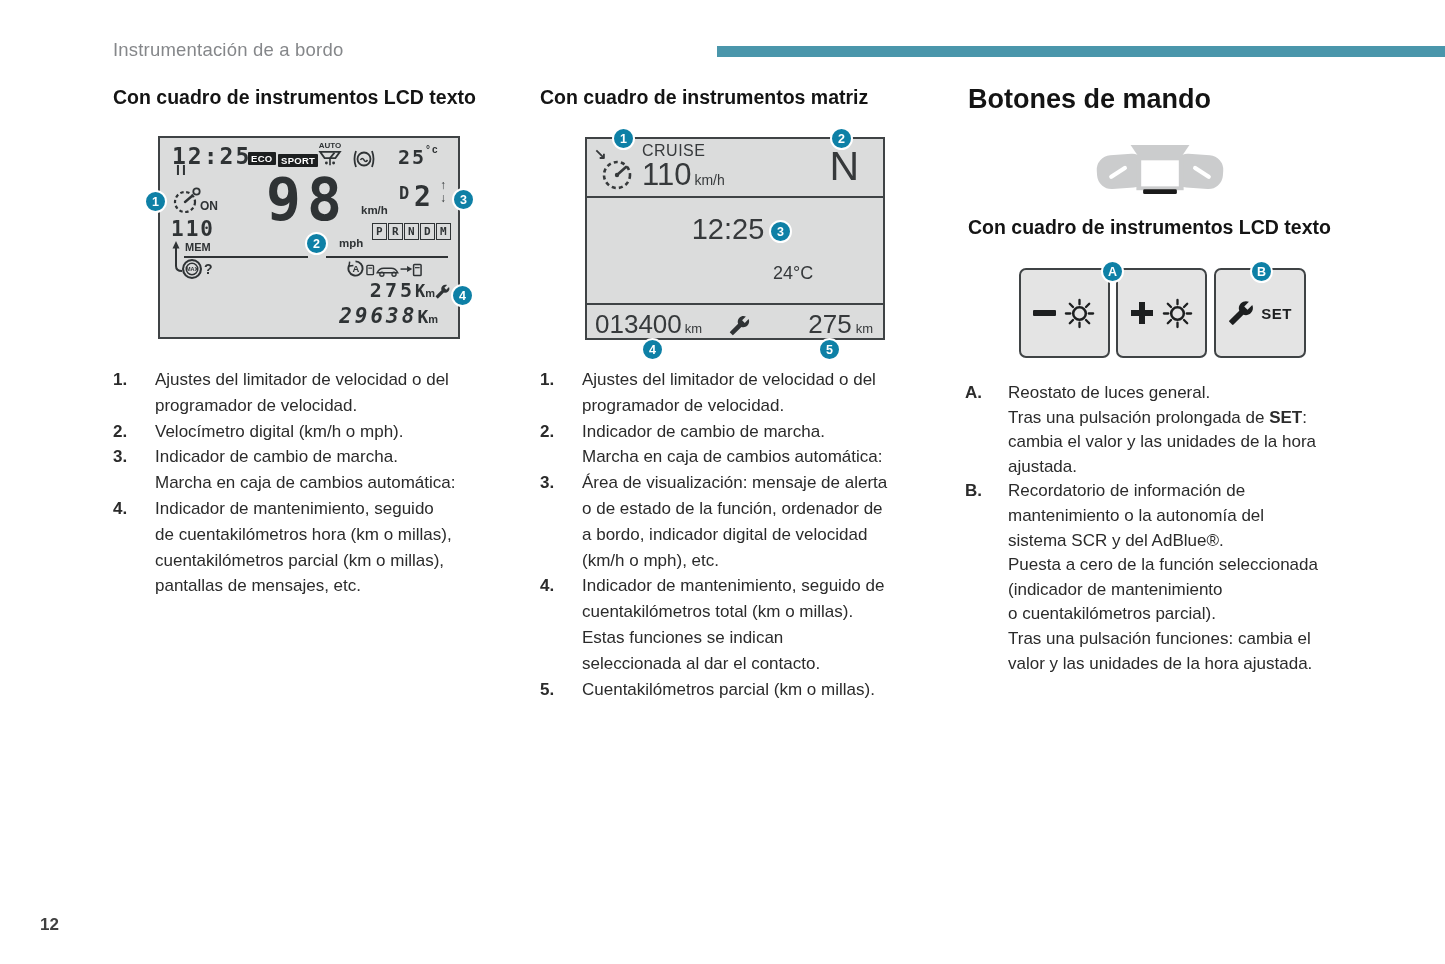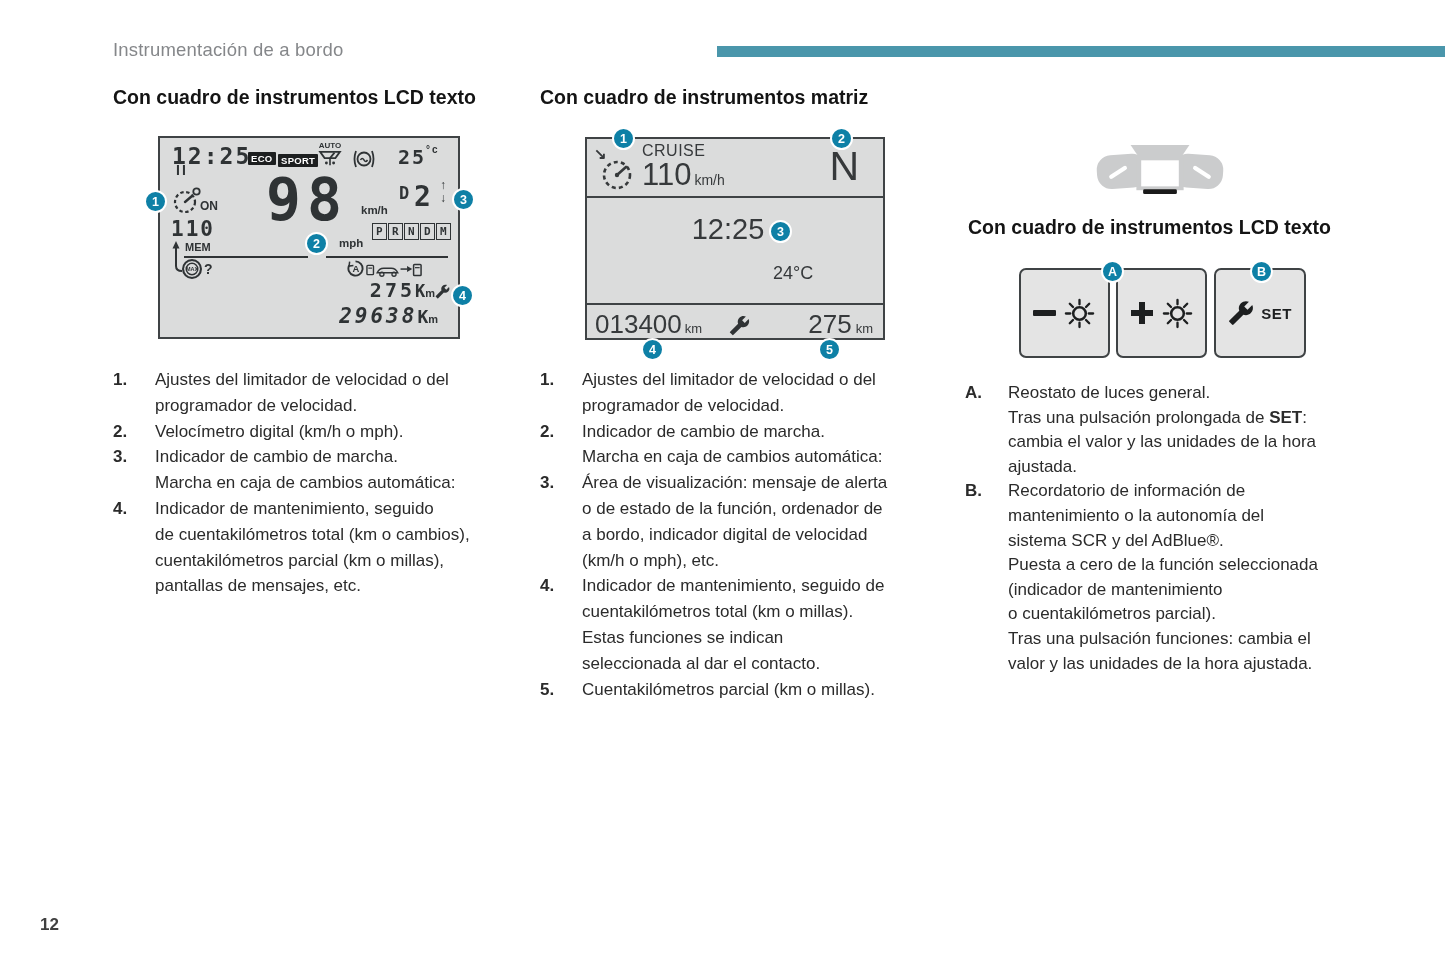--- a/index.html
+++ b/index.html
@@ -271,21 +271,21 @@
         <div class="li-text">
           <div><span>Indicador de cambio de marcha.</span></div>
           <div><span>Marcha en caja de cambios automática:</span></div>
         </div>
       </div>
 
       <div class="li">
         <div class="li-num">4.</div>
         <div class="li-text">
           <div><span>Indicador de mantenimiento, seguido</span></div>
-          <div><span>de cuentakilómetros total (km o cambios),</span></div>
+          <div><span>de cuentakilómetros hora (km o millas),</span></div>
           <div><span>cuentakilómetros parcial (km o millas),</span></div>
           <div><span>pantallas de mensajes, etc.</span></div>
         </div>
       </div>
     </div>
 
   <div class="abs col-heading" style="left:540px; top:86px;">Con cuadro de instrumentos matriz</div>
 
   <div class="abs mx-panel">
     <div class="mx-div" style="top:57px;"></div>
@@ -365,20 +365,21 @@
       </div>
 
       <div class="li">
         <div class="li-num">5.</div>
         <div class="li-text">
           <div><span>Cuentakilómetros parcial (km o millas).</span></div>
         </div>
       </div>
     </div>
 
+  <div class="abs big-heading" style="left:968px; top:84px;">Botones de mando</div>
 
   <svg class="abs cluster" width="132" height="54" viewBox="0 0 135 56">
     <g fill="#cbcccd">
       <rect x="2" y="13" width="52" height="35" rx="15" transform="rotate(-4 28 30)"></rect>
       <rect x="81" y="13" width="52" height="35" rx="15" transform="rotate(4 107 30)"></rect>
       <polygon points="37,3 98,3 88,18 47,18"></polygon>
       <rect x="43" y="14" width="49" height="36"></rect>
     </g>
     <rect x="48" y="19" width="39" height="27" fill="#ffffff"></rect>
     <line x1="17" y1="36" x2="31" y2="27" stroke="#ffffff" stroke-width="4.5" stroke-linecap="round"></line>

